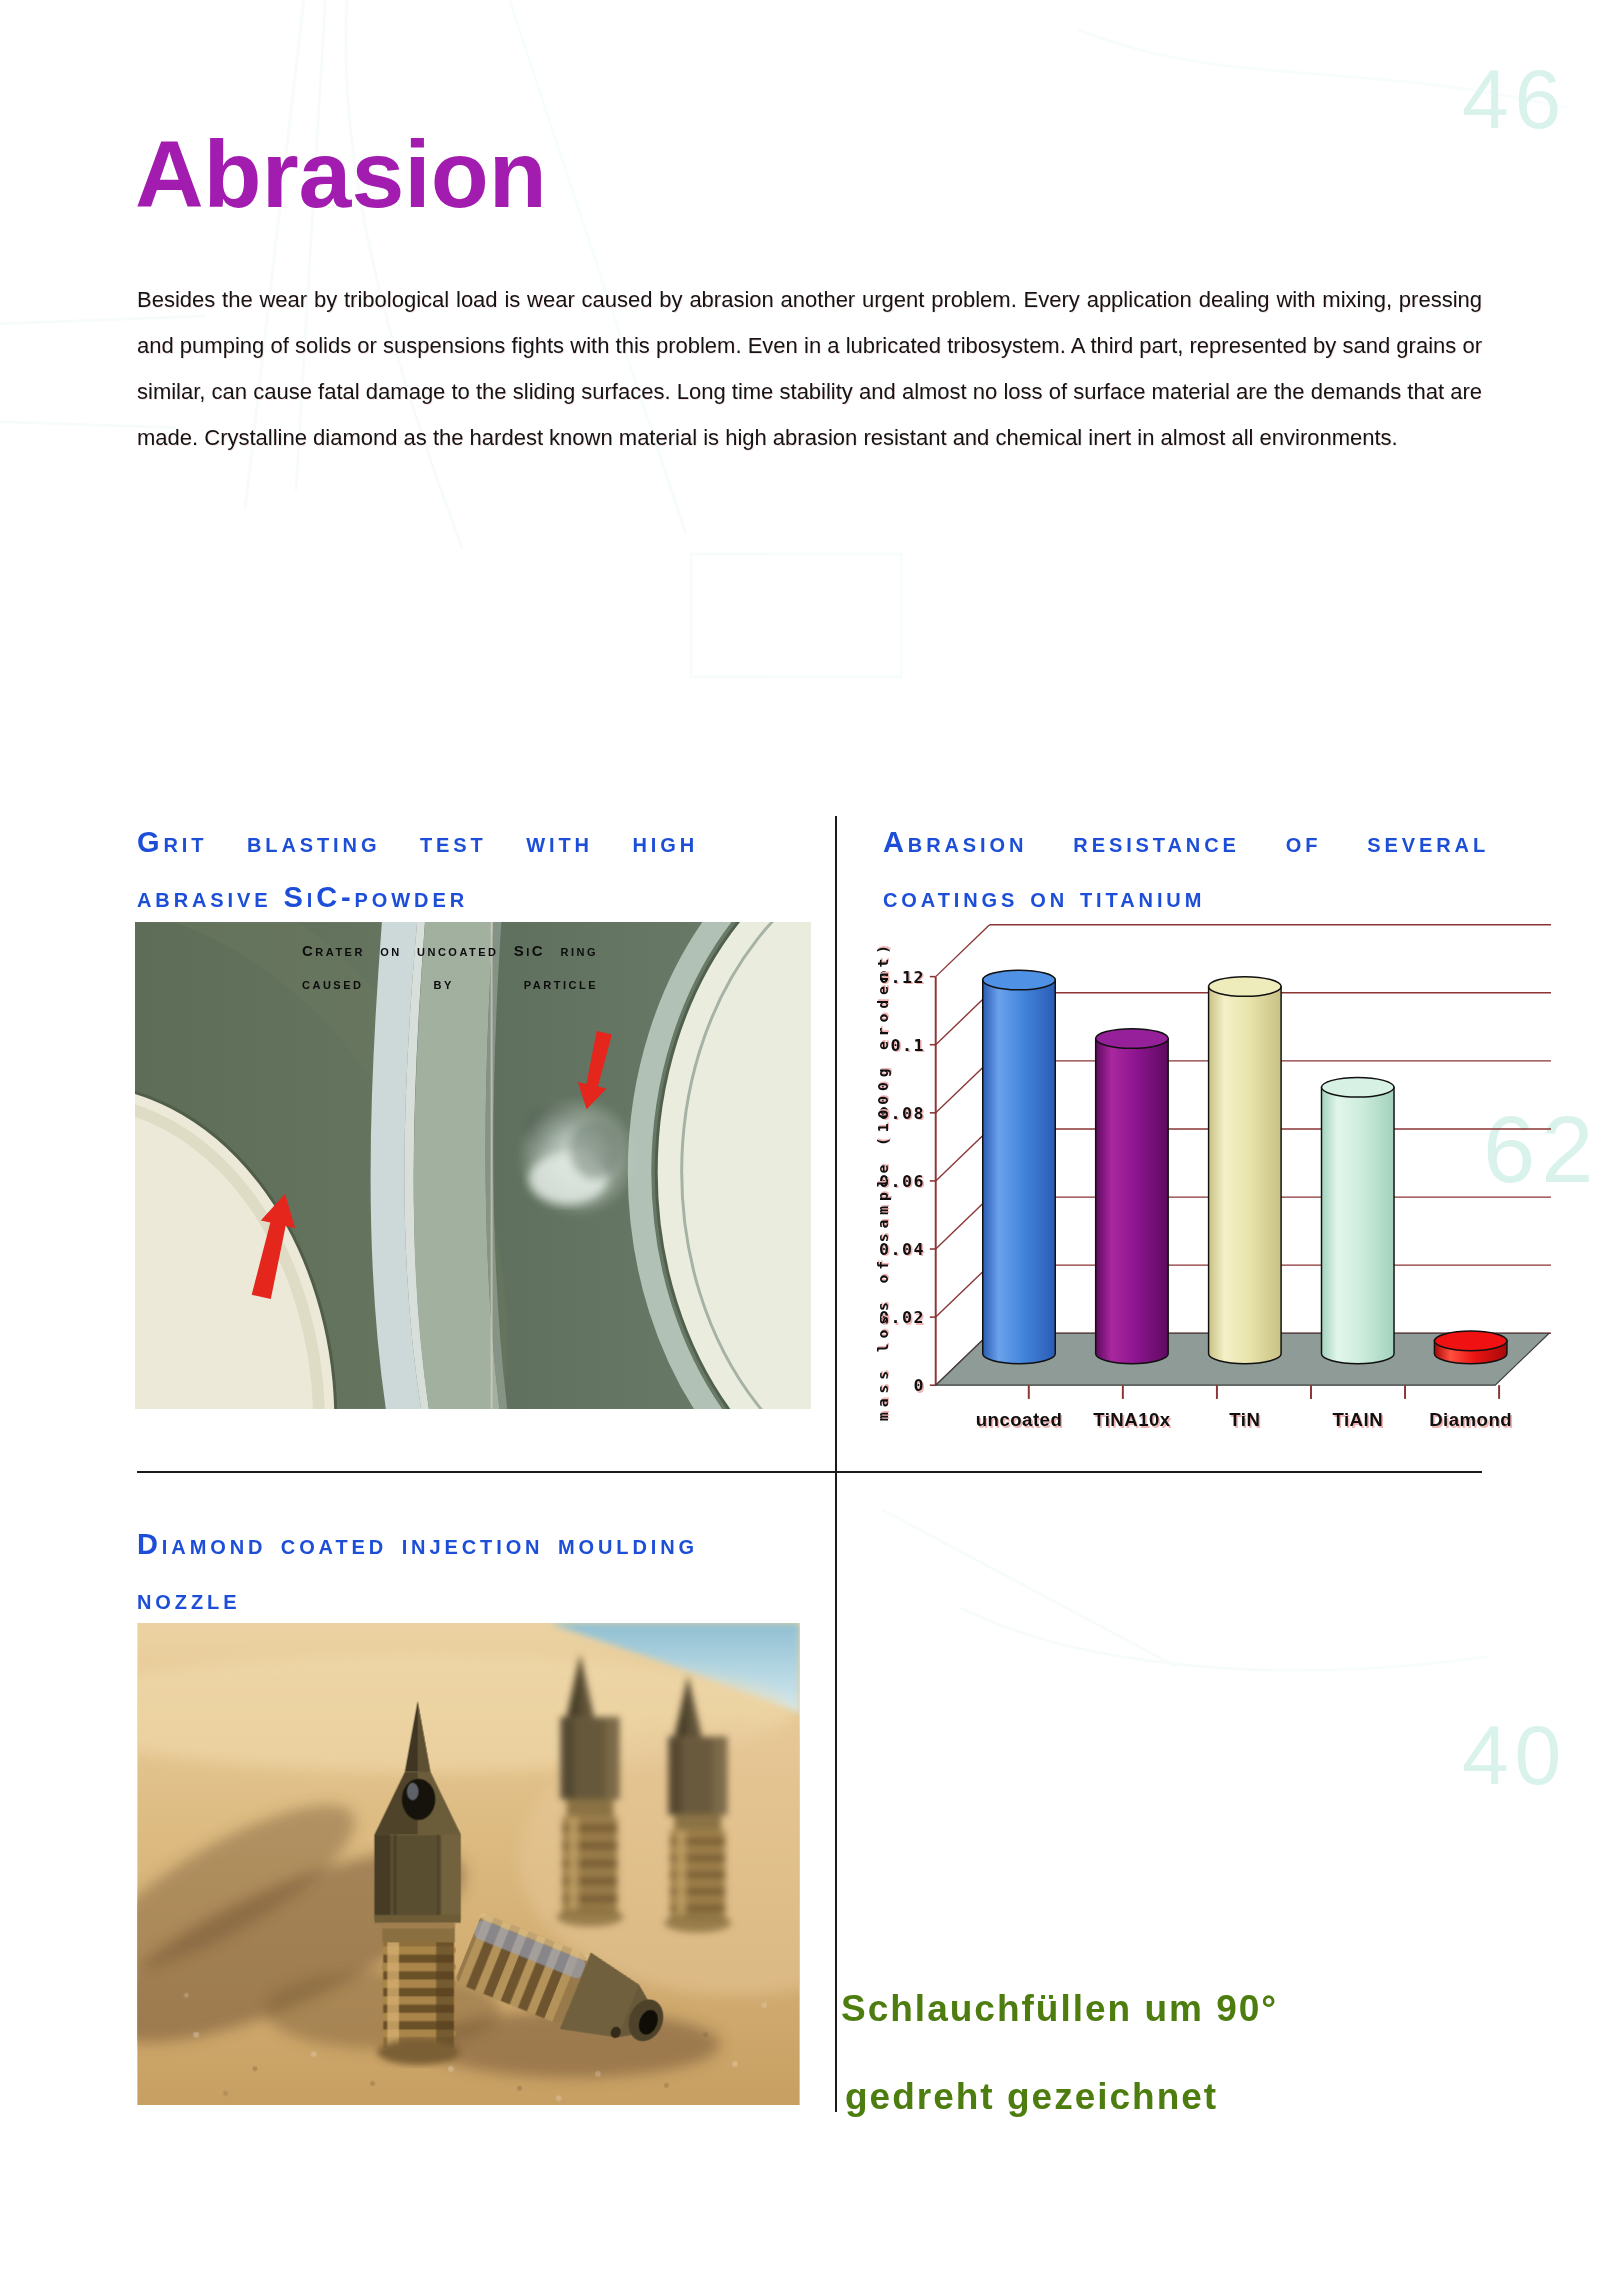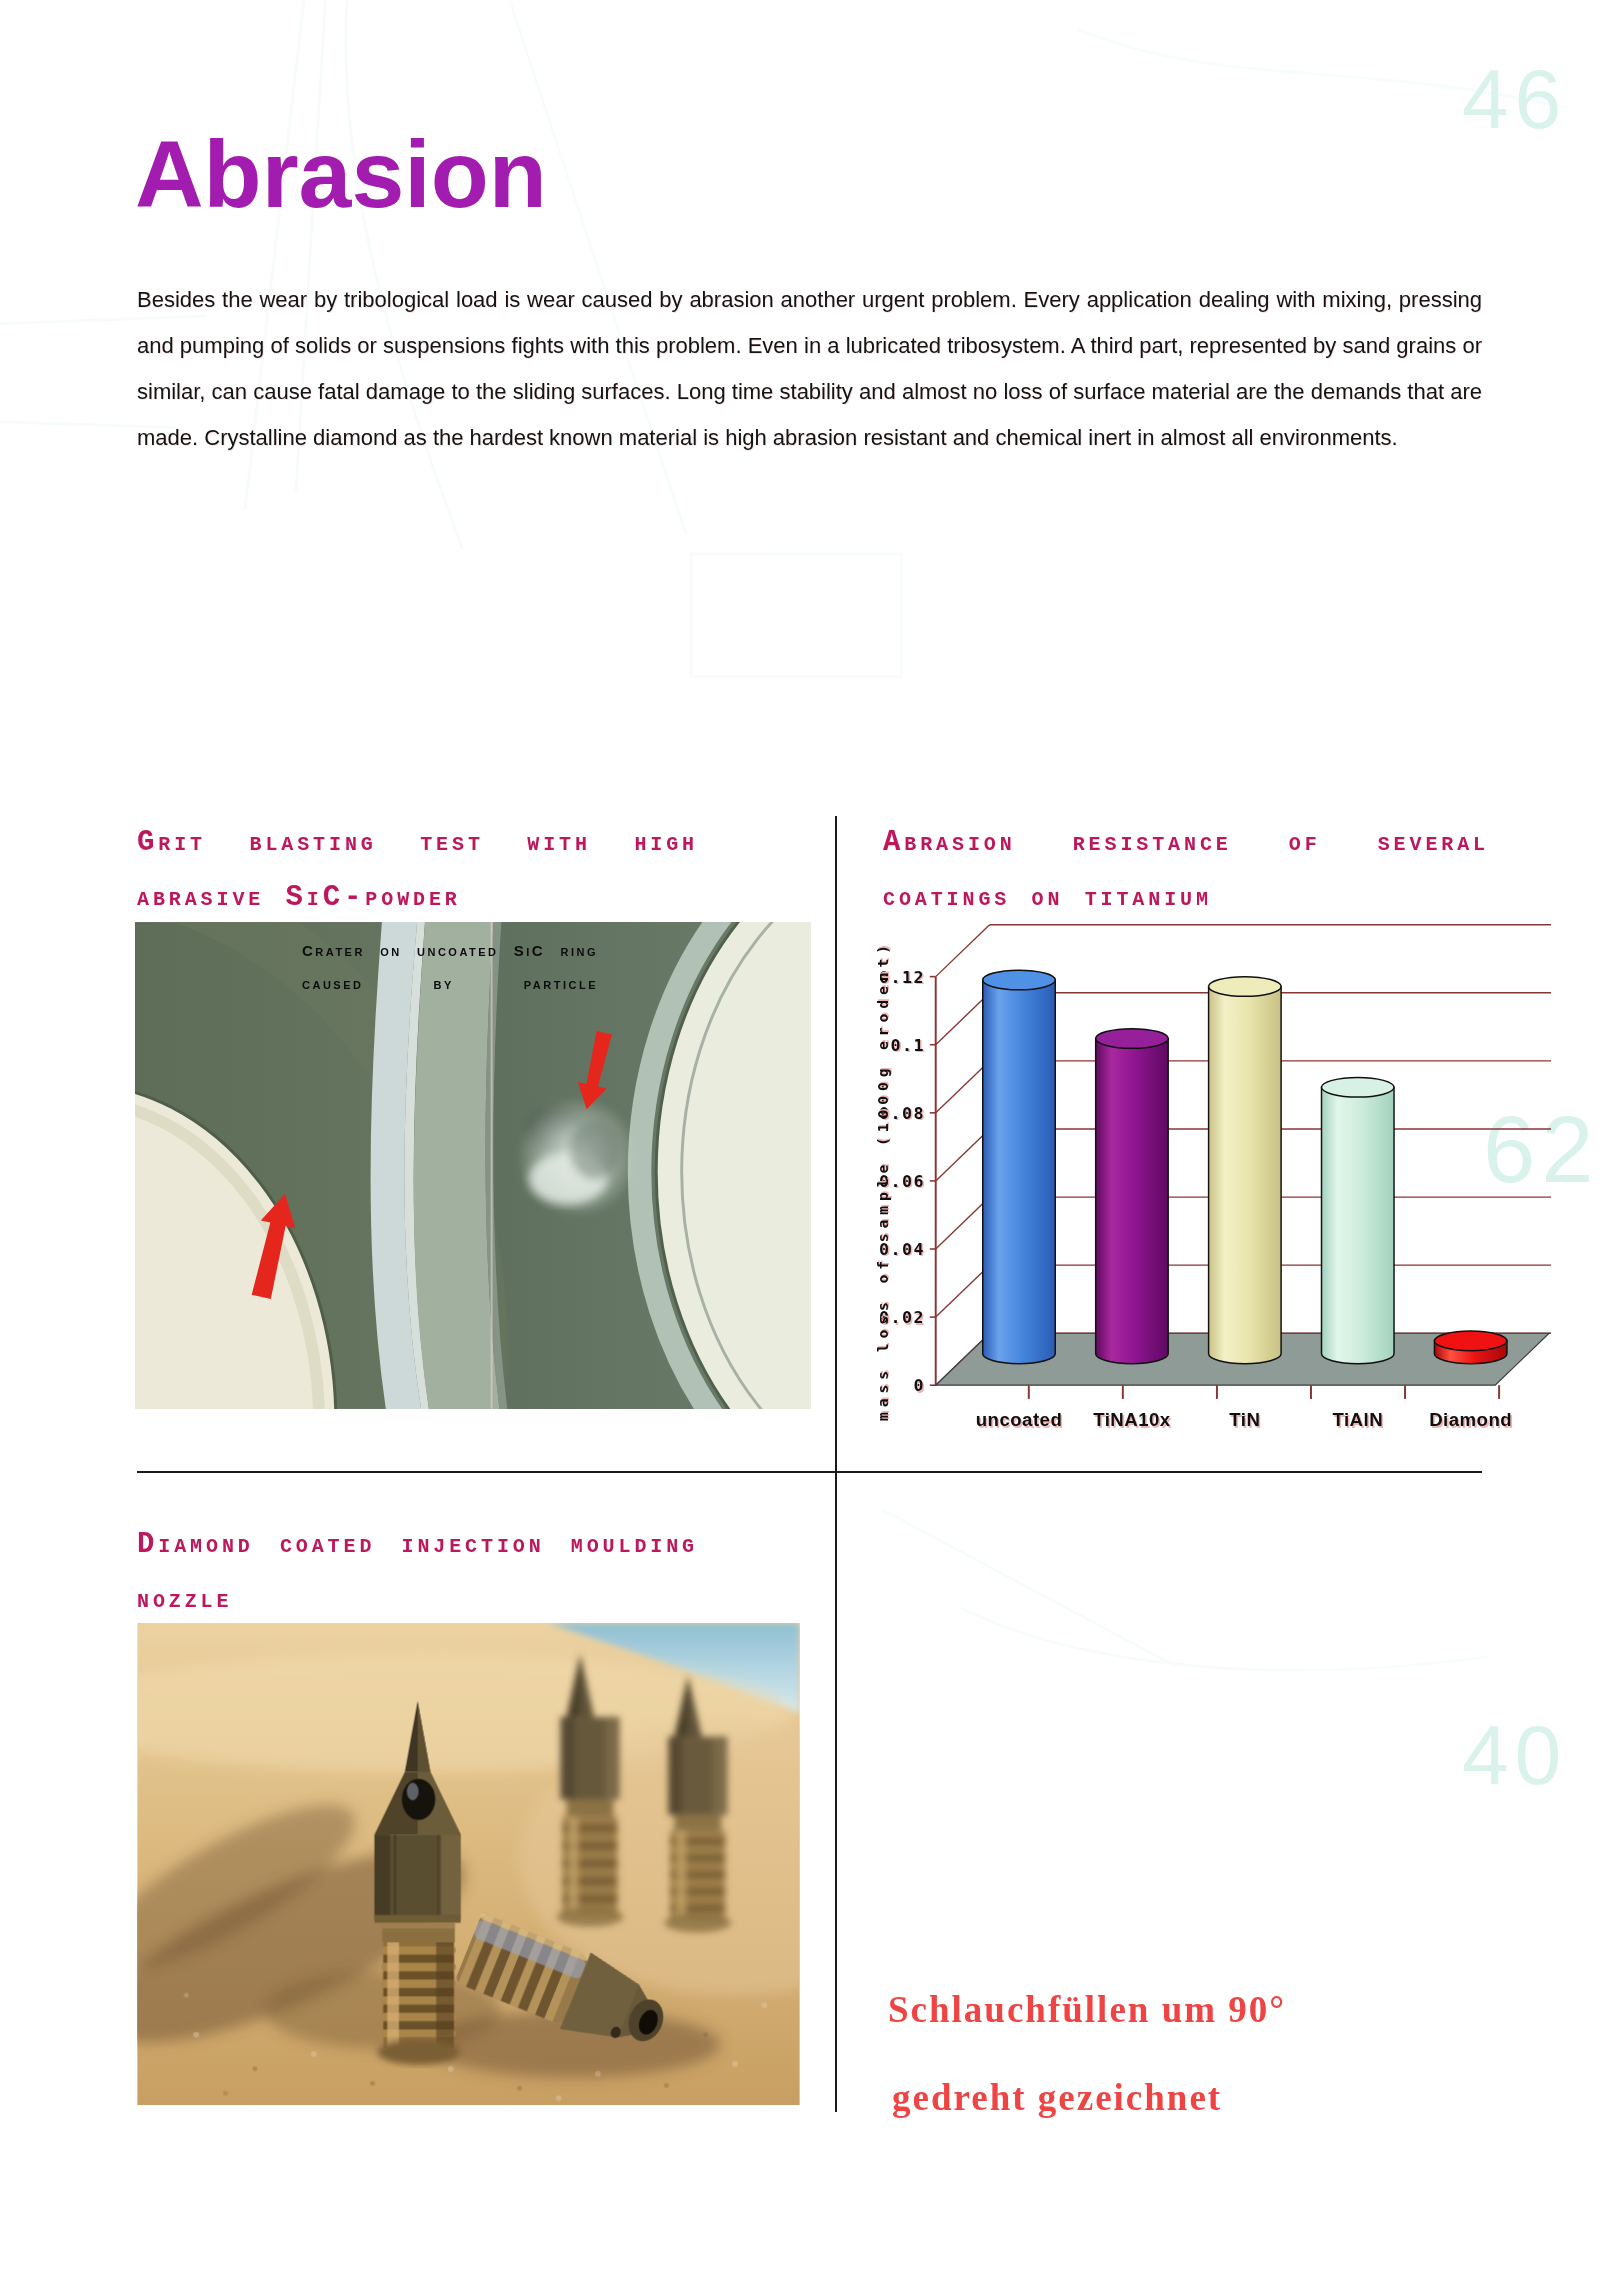--- a/index.html
+++ b/index.html
@@ -2,29 +2,29 @@
 <html><head>
 <meta charset="utf-8">
 <style>
   html,body{margin:0;padding:0;background:#e8e8e8;}
   .page{position:relative;width:1621px;height:2293px;background:#ffffff;overflow:hidden;
         font-family:"Liberation Sans",sans-serif;}
   .abs{position:absolute;}
   
   .wm-num{position:absolute;color:#d9f3ec;font-weight:normal;letter-spacing:5.9px;
           font-family:"Liberation Sans",sans-serif;}
-  .wm-word{position:absolute;color:#ef4444;font-weight:bold;letter-spacing:2px;
-          font-family:Liberation Serif, serif;margin-left:47px;}
+  .wm-word{position:absolute;color:#4d7c0f;font-weight:bold;letter-spacing:2px;
+          font-family:Liberation Sans, sans-serif;}
   
   .title{left:135px;top:120px;font-size:95px;font-weight:bold;color:#a21caf;letter-spacing:0px;}
   .intro{left:137px;top:277px;width:1345px;font-size:22px;line-height:46px;color:#141414;
          text-align:justify;text-shadow:0.8px 0.8px 0 rgba(235,150,150,0.28);}
   
-  .sec-head{font-family:Liberation Mono, monospace;font-variant:small-caps;font-weight:bold;
-            font-size:29px;line-height:55px;letter-spacing:3.9px;color:#be185d;text-align:justify;}
+  .sec-head{font-family:Liberation Sans, sans-serif;font-variant:small-caps;font-weight:bold;
+            font-size:29px;line-height:55px;letter-spacing:3.9px;color:#1d4ed8;text-align:justify;}
   .sec-head.grit{left:137px;top:815px;width:561px;}
   .sec-head.chart{left:883px;top:815px;width:606px;}
   .sec-head.nozzle{left:137px;top:1517px;width:561px;}
   
   .vline{left:835px;top:816px;width:2px;height:1296px;background:#1a1a1a;}
   .hline{left:137px;top:1471px;width:1345px;height:2px;background:#1a1a1a;}
   
   .photo1{left:135px;top:922px;width:676px;height:487px;}
   .photo2{left:137px;top:1623px;width:663px;height:482px;}
   .photo1 svg,.photo2 svg{position:absolute;left:0;top:0;}

